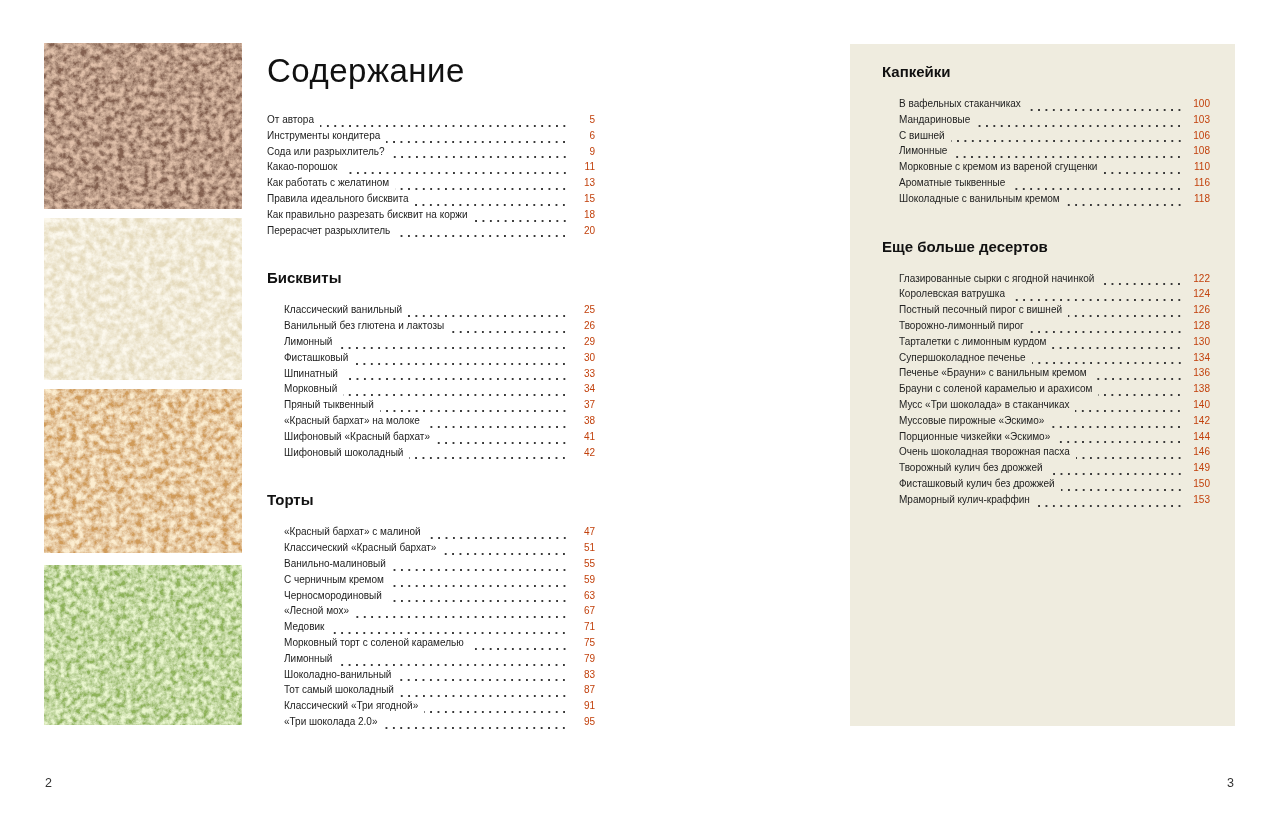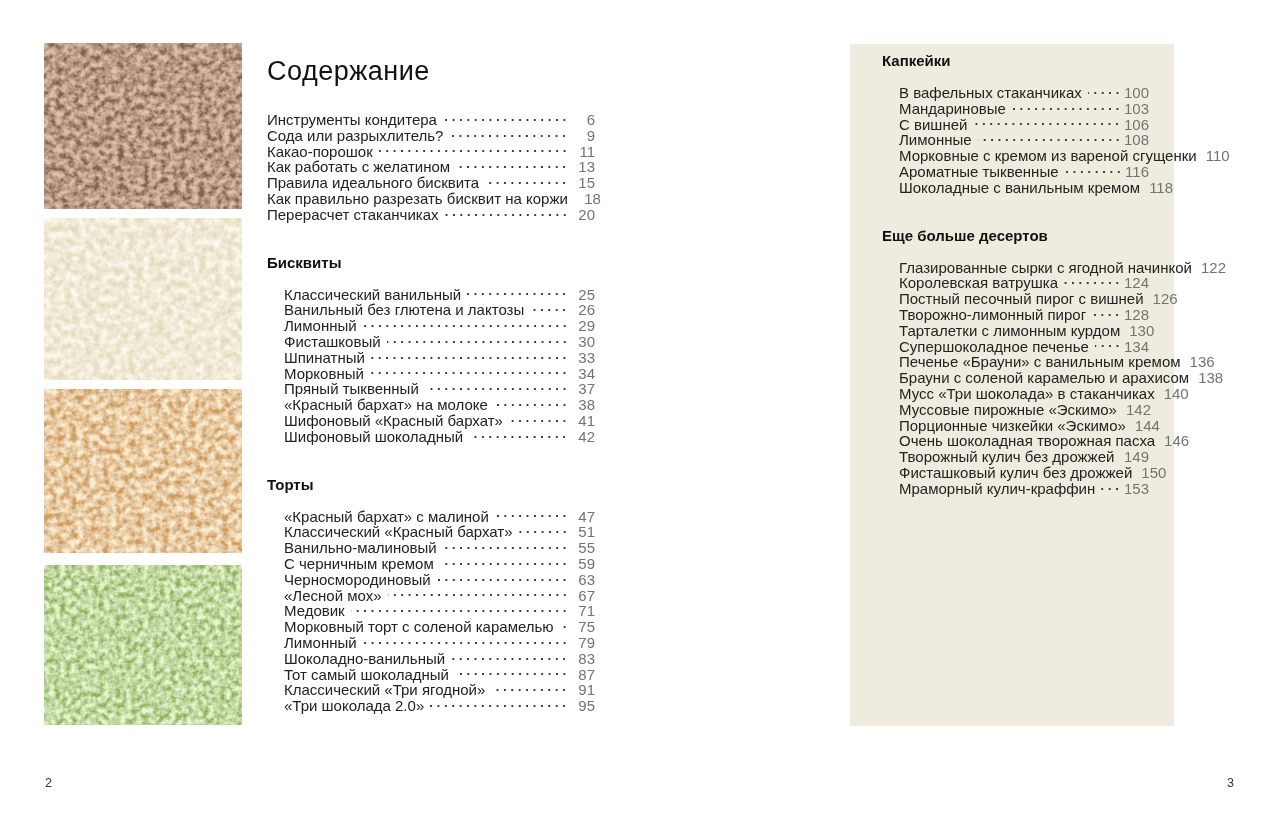--- a/index.html
+++ b/index.html
@@ -15,67 +15,67 @@
   
   .photo-col { position: absolute; left: 44px; top: 43px; width: 198px; }
   .photo { width: 198px; overflow: hidden; line-height: 0; }
   .photo svg { display: block; }
   .gap9  { height: 9px; }
   .gap12 { height: 12px; }
 
   
   .left-toc { position: absolute; left: 267px; top: 57px; width: 328px; }
   .book-title {
-    font-size: 27px;
+    font-size: 33px;
     font-weight: 400;
     letter-spacing: 0.5px;
     color: #111;
     line-height: 28px;
     margin-bottom: 27px;
   }
 
   
   .right-panel {
     position: absolute;
     left: 850px; top: 44px;
-    width: 324px; height: 682px;
+    width: 385px; height: 682px;
     background: #efecdf;
-    padding: 8px 25px 0 32px;
+    padding: 19px 25px 0 32px;
   }
 
   
   .toc-heading {
     font-size: 15px;
     font-weight: 700;
     color: #111;
     line-height: 18px;
     margin: 31px 0 15px 0;
   }
   .toc-col > .toc-heading:first-child { margin-top: 0; }
   .toc-list { width: 100%; }
   .toc-list.indent { padding-left: 17px; }
   .toc-row {
     display: flex;
-    align-items: center;
+    align-items: flex-end;
     height: 15.8px;
-    font-size: 15px;
+    font-size: 10px;
     line-height: 15.8px;
     white-space: nowrap;
   }
   .toc-label { flex: 0 0 auto; color: #222; }
   .leader {
     flex: 1 1 auto;
     height: 4px;
     margin: 0 3px 0 6px;
     background-image: radial-gradient(circle, #383838 1.05px, rgba(0,0,0,0) 1.45px);
     background-size: 7.4px 4px;
     background-repeat: repeat-x;
     background-position: right center;
   }
-  .toc-page { flex: 0 0 auto; min-width: 24px; text-align: right; color: #737373; }
+  .toc-page { flex: 0 0 auto; min-width: 24px; text-align: right; color: #c2410c; }
 
   
   .folio {
     position: absolute;
     top: 776px;
     font-size: 12.5px;
     color: #333;
   }
   .folio-left { left: 45px; }
   .folio-right { right: 46px; }
@@ -155,20 +155,25 @@
       <rect width="198" height="160" filter="url(#tex4)"></rect>
     </svg>
   </div>
 </div>
 
 <div class="left-toc">
   <div class="book-title">Содержание</div>
   <div class="toc-col">
       <div class="toc-list">
         <div class="toc-row">
+          <span class="toc-label">От автора</span>
+          <span class="leader"></span>
+          <span class="toc-page">5</span>
+        </div>
+        <div class="toc-row">
           <span class="toc-label">Инструменты кондитера</span>
           <span class="leader"></span>
           <span class="toc-page">6</span>
         </div>
         <div class="toc-row">
           <span class="toc-label">Сода или разрыхлитель?</span>
           <span class="leader"></span>
           <span class="toc-page">9</span>
         </div>
         <div class="toc-row">
@@ -185,21 +190,21 @@
           <span class="toc-label">Правила идеального бисквита</span>
           <span class="leader"></span>
           <span class="toc-page">15</span>
         </div>
         <div class="toc-row">
           <span class="toc-label">Как правильно разрезать бисквит на коржи</span>
           <span class="leader"></span>
           <span class="toc-page">18</span>
         </div>
         <div class="toc-row">
-          <span class="toc-label">Перерасчет стаканчиках</span>
+          <span class="toc-label">Перерасчет разрыхлитель</span>
           <span class="leader"></span>
           <span class="toc-page">20</span>
         </div>
       </div>
       <div class="toc-heading">Бисквиты</div>
       <div class="toc-list indent">
         <div class="toc-row">
           <span class="toc-label">Классический ванильный</span>
           <span class="leader"></span>
           <span class="toc-page">25</span>

